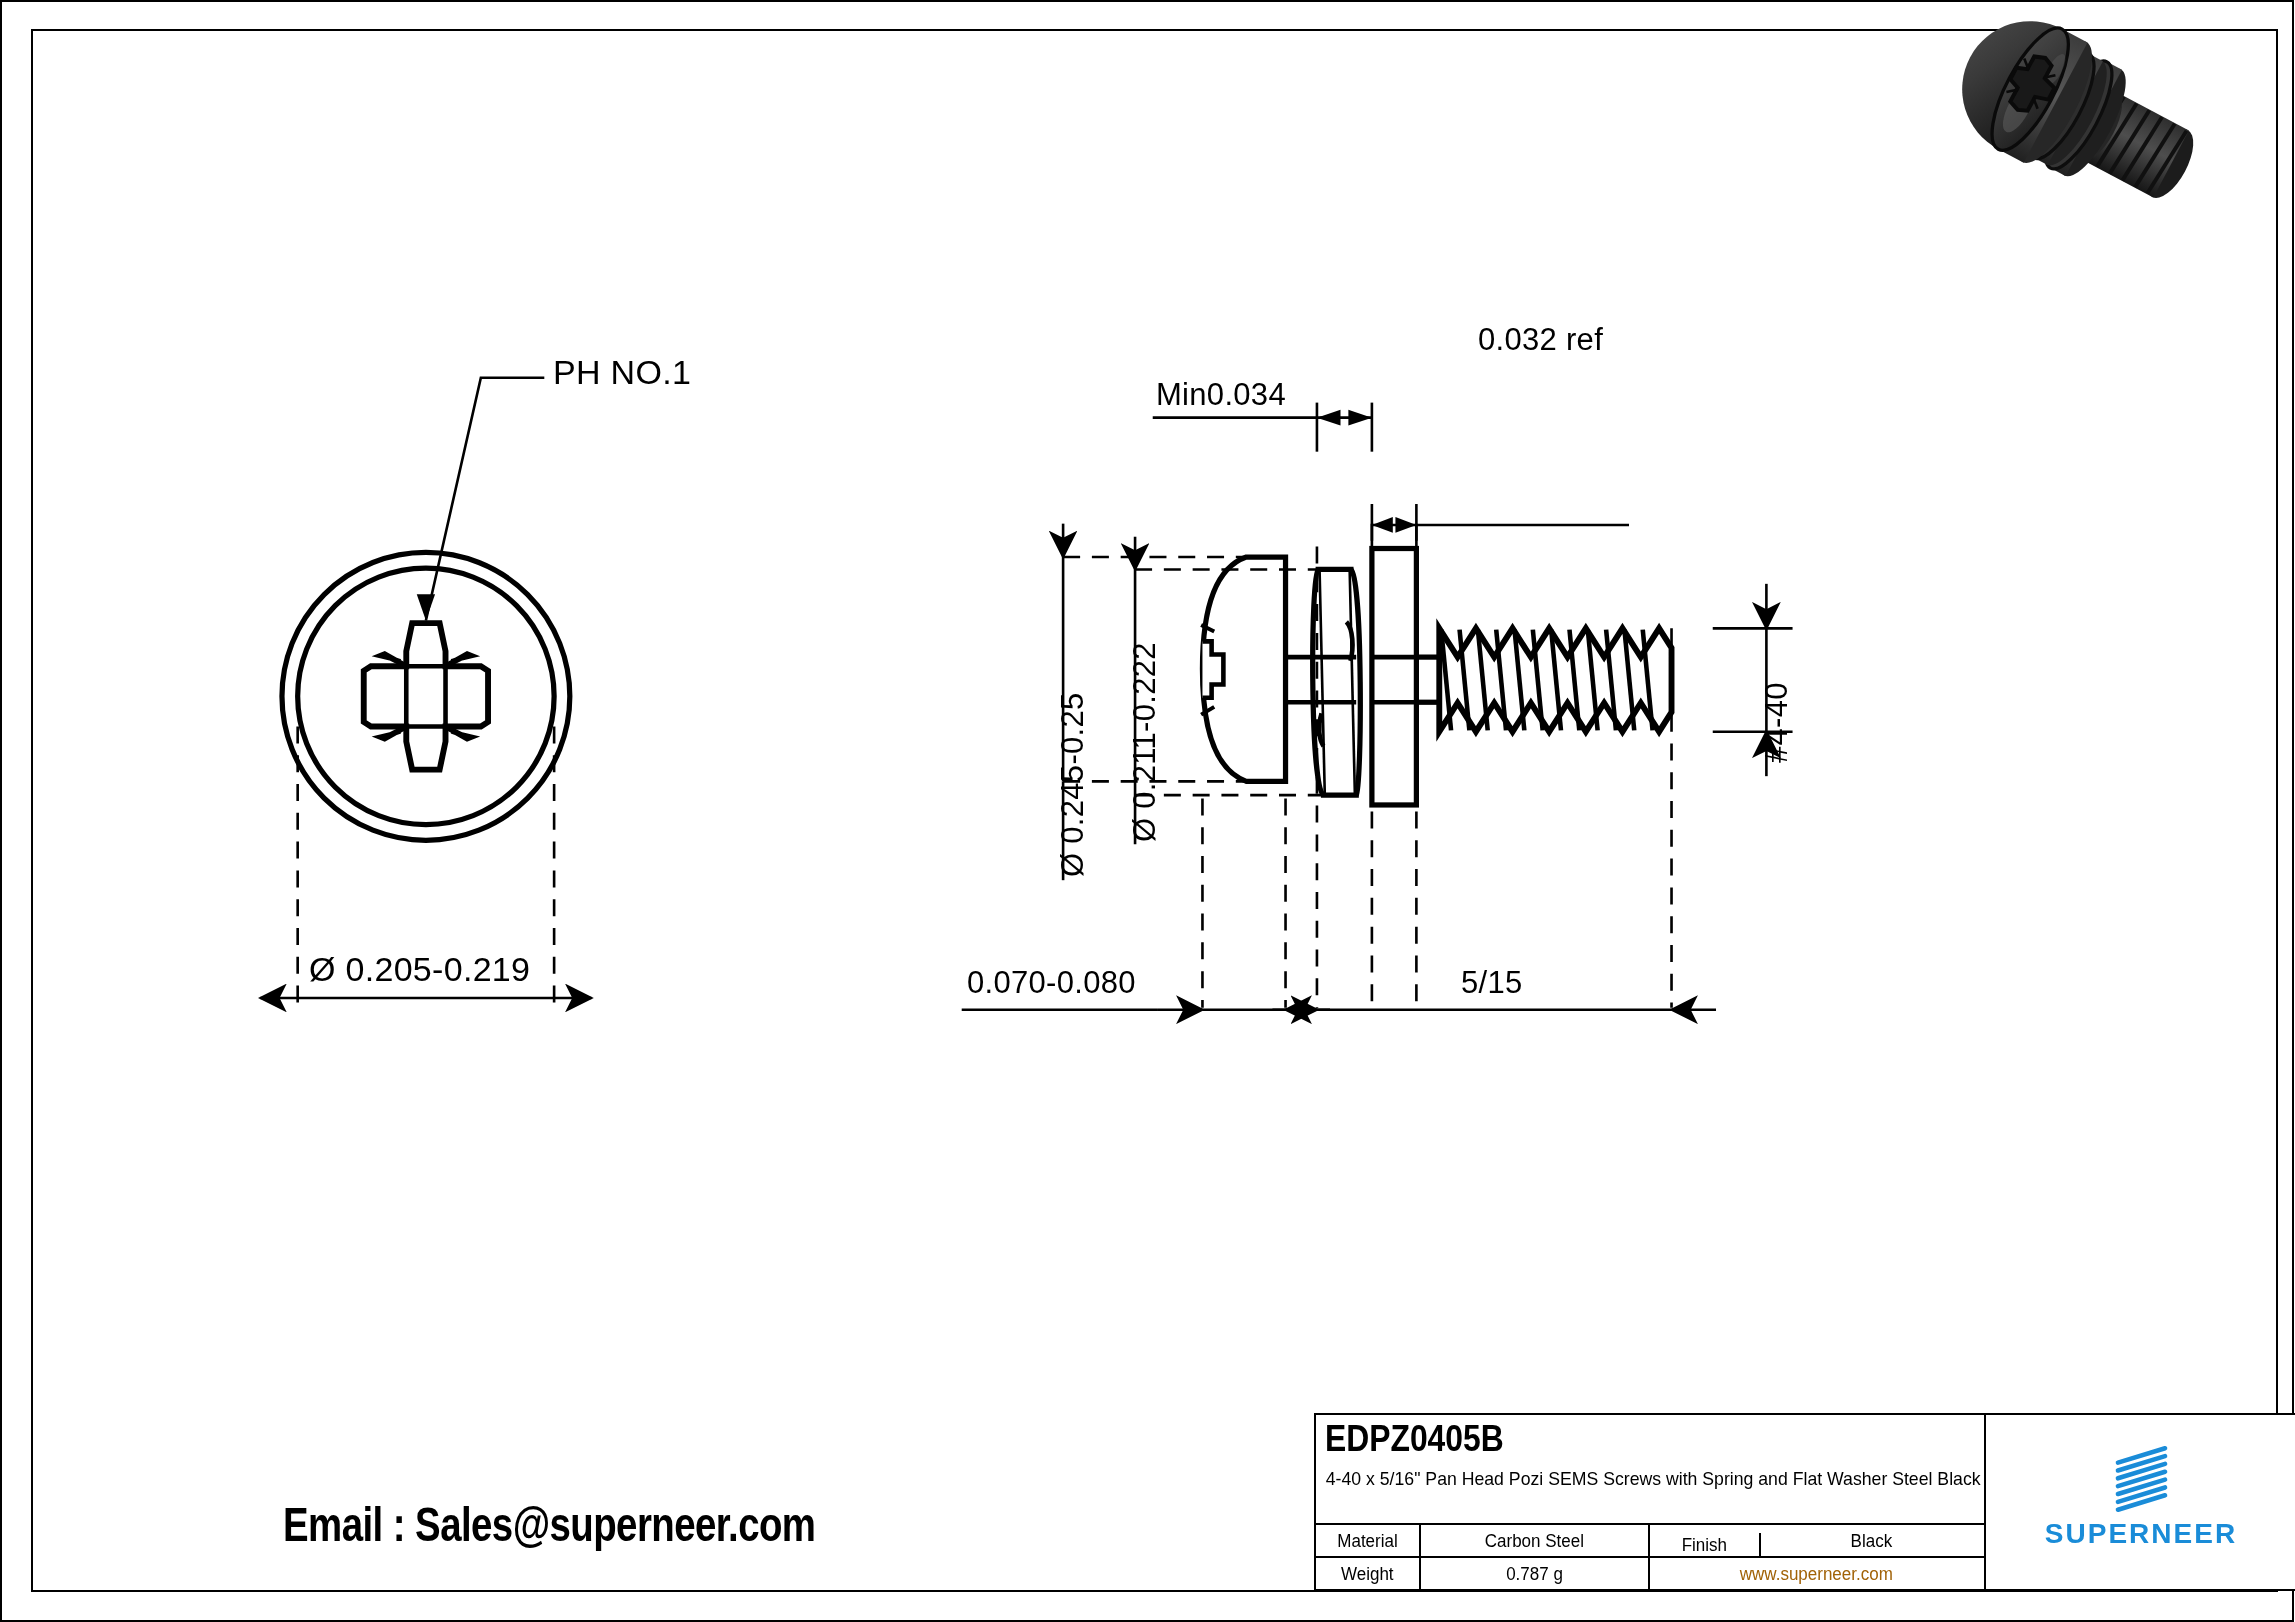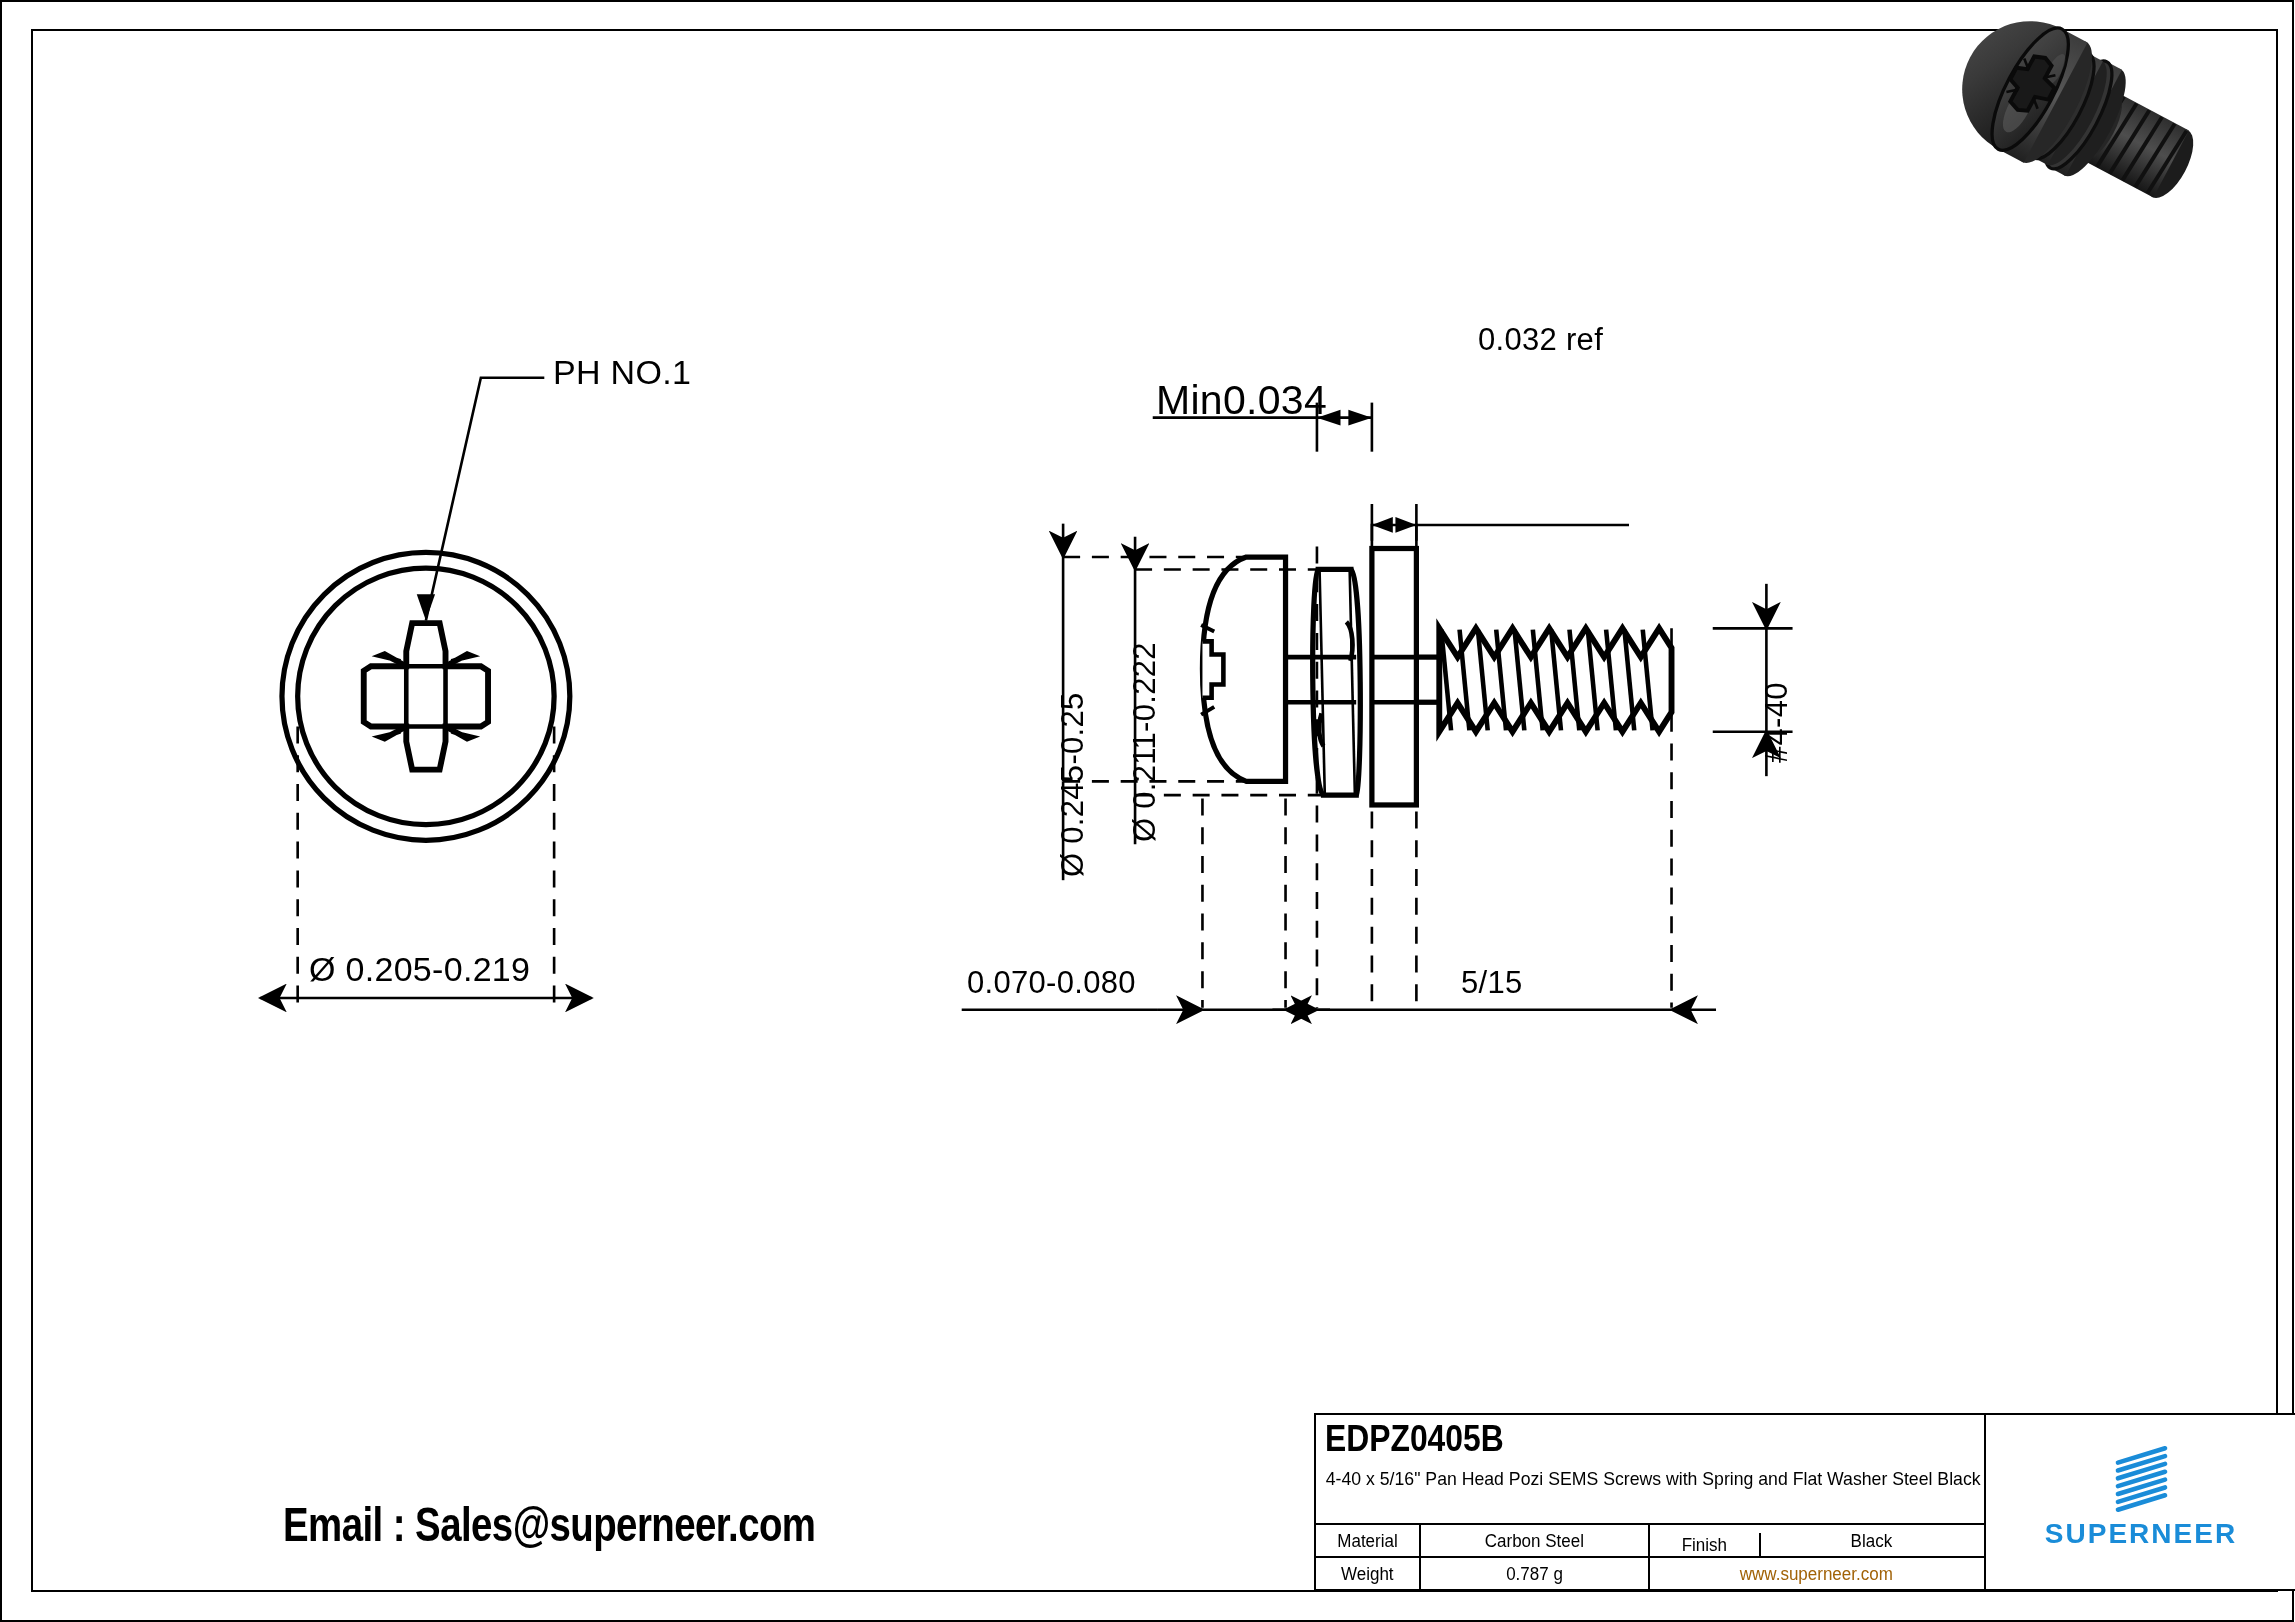--- a/index.html
+++ b/index.html
@@ -300,21 +300,21 @@
   </g>
 </svg>
 </div>
 
 <div class="dim" style="left:553px;top:353px;font-size:34px;">PH NO.1</div>
 
 <div class="dim" style="left:309px;top:950px;font-size:34px;">Ø 0.205-0.219</div>
 
 <div class="dim" style="left:1478px;top:322px;font-size:31px;">0.032 ref</div>
 
-<div class="dim" style="left:1156px;top:377px;font-size:41px;">Min0.034</div>
+<div class="dim" style="left:1156px;top:377px;font-size:31px;">Min0.034</div>
 
 <div class="dim vert" style="left:1055px;top:877px;font-size:31px;transform:rotate(-90deg);">Ø 0.245-0.25</div>
 
 <div class="dim vert" style="left:1127px;top:842px;font-size:31px;transform:rotate(-90deg);">Ø 0.211-0.222</div>
 
 <div class="dim" style="left:967px;top:965px;font-size:31px;">0.070-0.080</div>
 
 <div class="dim" style="left:1461px;top:965px;font-size:31px;">5/15</div>
 
 <div class="dim vert" style="left:1759px;top:763px;font-size:31px;transform:rotate(-90deg);">#4-40</div>

